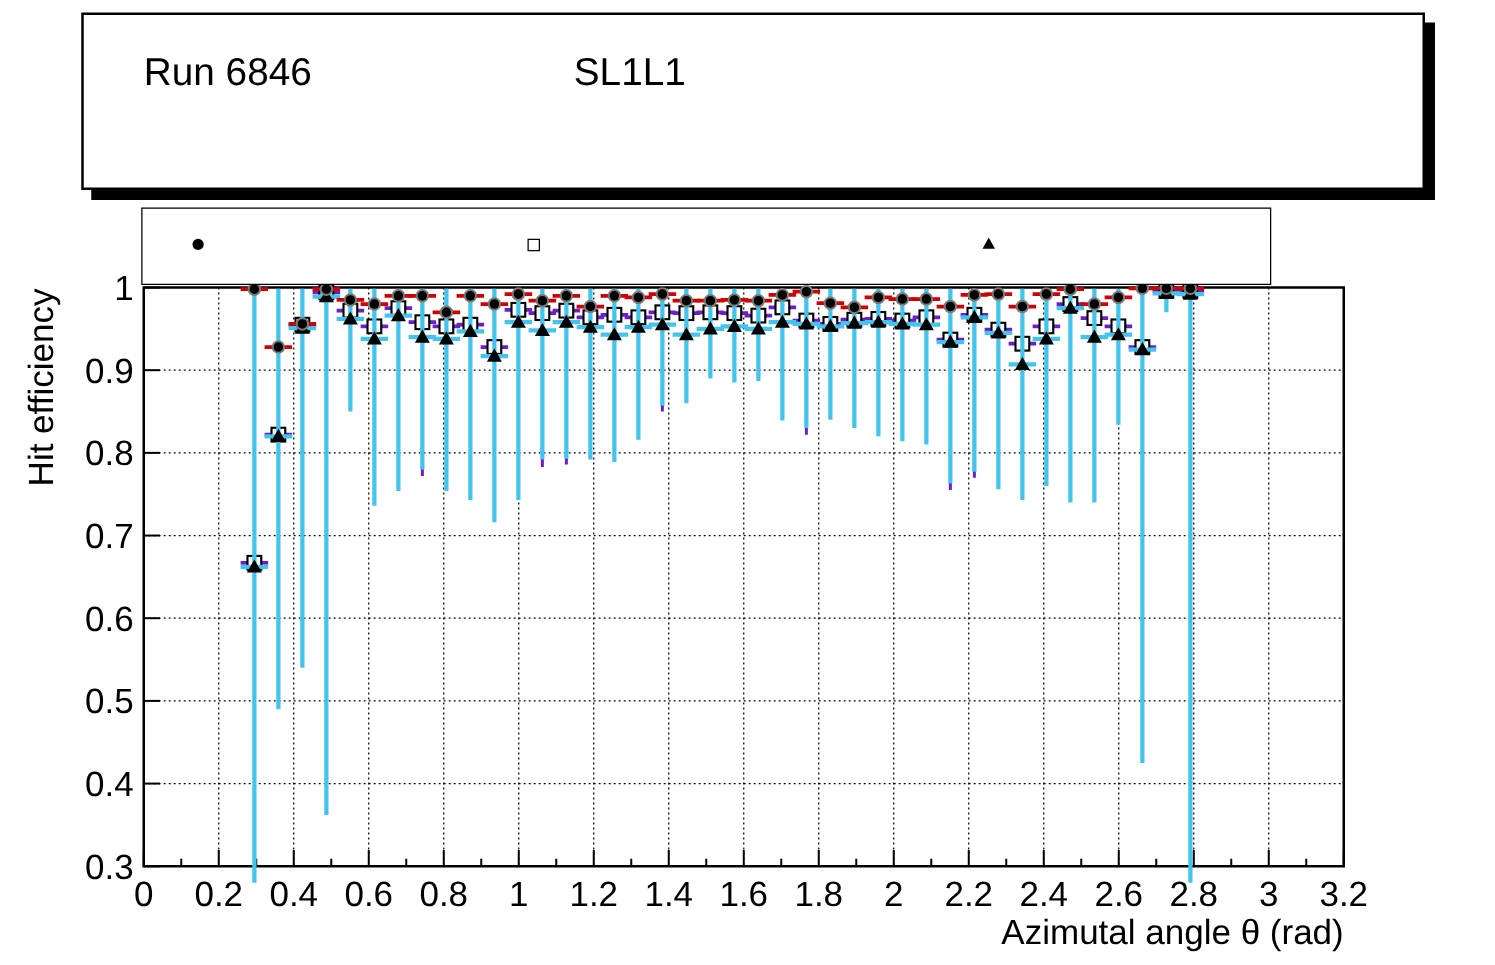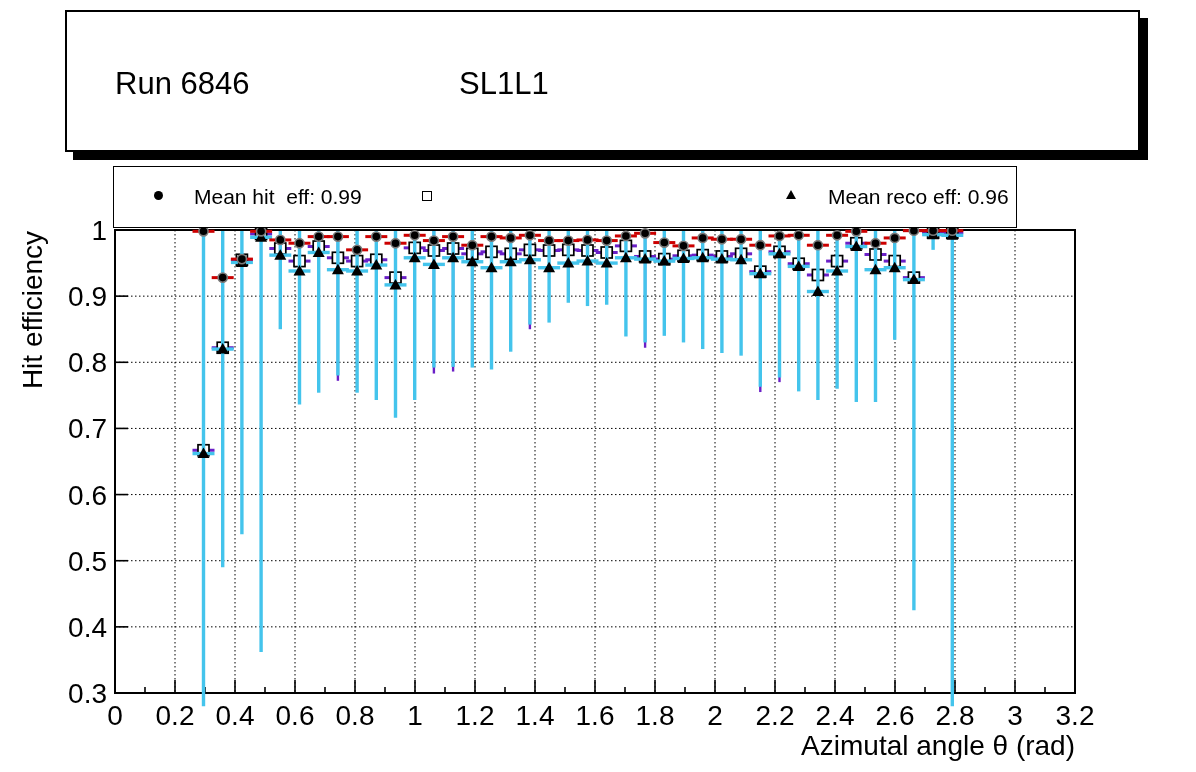--- a/index.html
+++ b/index.html
@@ -2,21 +2,21 @@
 <html><head>
 <meta charset="utf-8">
 <style>
   html,body{margin:0;padding:0;background:#ffffff;}
   #canvas{position:relative;width:1196px;height:772px;background:#ffffff;overflow:hidden;
           font-family:"Liberation Sans",sans-serif;}
   #plot-svg{position:absolute;left:0;top:0;}
   
   #title-box{position:absolute;left:65px;top:10px;width:1071px;height:138px;
              background:#ffffff;border:2px solid #000;box-shadow:8px 8px 0 0 #000;}
-  .title-line{position:absolute;font-size:31px;color:#000;white-space:pre;margin-top:26px;}
+  .title-line{position:absolute;font-size:31px;color:#000;white-space:pre;}
   #title-run{left:48px;top:28px;}
   #title-chamber{left:392px;top:28px;text-align:center;}
   #title-cond{left:48px;top:92px;}
   
   #legend-box{position:absolute;left:113px;top:166px;width:902px;height:60px;
               background:#ffffff;border:1px solid #000;}
   .legend-label{position:absolute;font-size:21px;color:#000;top:18px;white-space:pre;}
   .lg-circle{position:absolute;width:9px;height:9px;background:#000;border-radius:50%;top:24px;}
   .lg-square{position:absolute;width:8px;height:8px;background:#fff;border:1.5px solid #000;top:24px;}
   .lg-triangle{position:absolute;width:0;height:0;border-left:5.5px solid transparent;
@@ -420,19 +420,17 @@
       </g>
     </svg>
 
   <div id="title-box">
     <span class="title-line" id="title-run">Run 6846</span>
     <span class="title-line" id="title-chamber">SL1L1</span>
   </div>
 
   <div id="legend-box">
     <span class="lg-circle" style="left:40px"></span>
-    <span class="legend-label" style="left:80px">Mean hit  eff: 0.99</span>
     <span class="lg-square" style="left:308px"></span>
     <span class="lg-triangle" style="left:672px"></span>
-    <span class="legend-label" style="left:714px">Mean reco eff: 0.96</span>
   </div>
 
 </div>
 
 </body></html>

